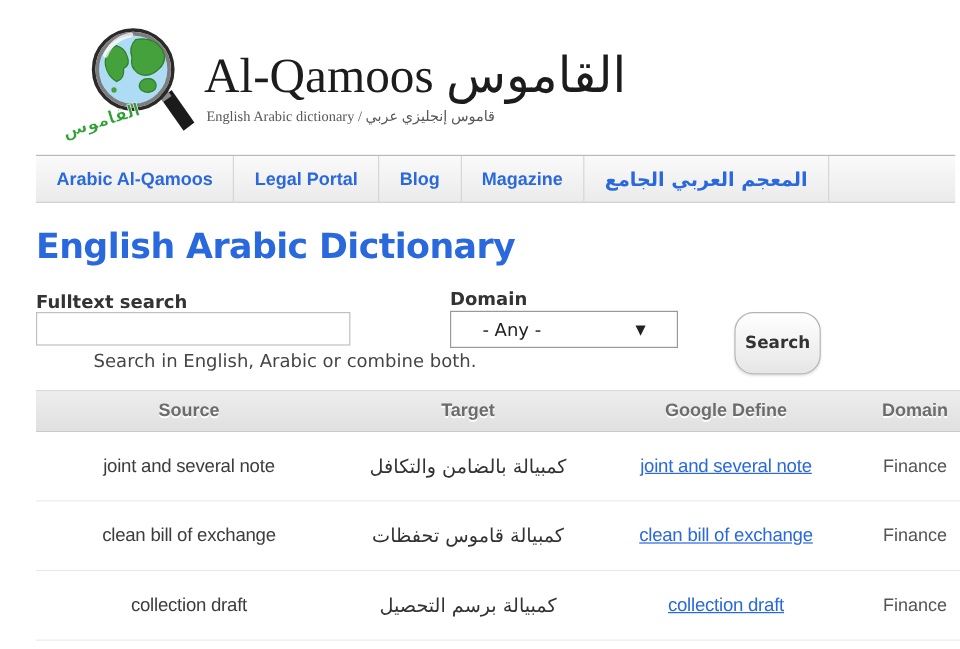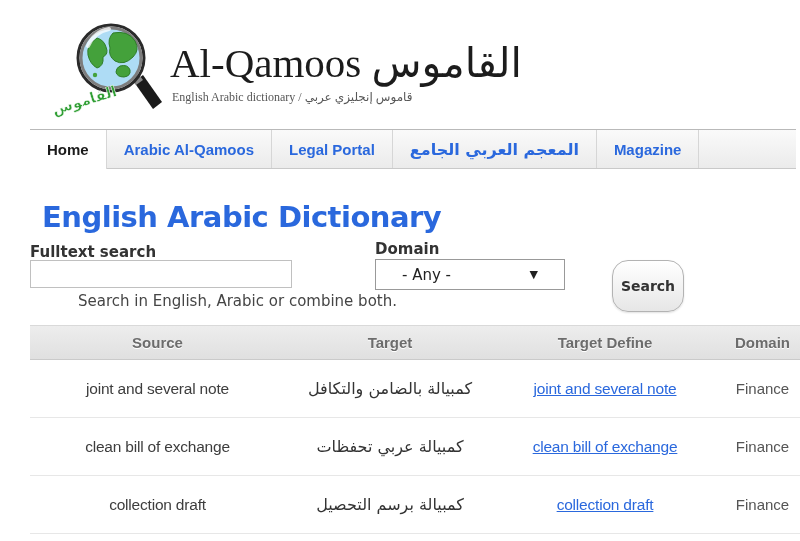--- a/index.html
+++ b/index.html
@@ -28,21 +28,21 @@
   }
   .nav-tab{
     display:flex;align-items:center;padding:0 17px;
     border-right:1px solid #d6d6d6;
     font-weight:bold;font-size:15px;color:#2a68dd;cursor:pointer;white-space:nowrap;
   }
   .nav-tab.arabic{font-family:"DejaVu Sans",sans-serif;font-size:16px;direction:rtl;}
   .nav-tab.active{background:#fff;color:#1b1b1b;height:39px;}
   
   .page-heading{
-    position:absolute;left:30px;top:188px;margin:12px;
+    position:absolute;left:30px;top:188px;margin:0;
     font-family:"DejaVu Sans",sans-serif;font-size:29px;font-weight:bold;
     color:#2a68dd;letter-spacing:-0.5px;white-space:nowrap;
   }
   
   .form-label{
     position:absolute;font-family:"DejaVu Sans",sans-serif;
     font-size:15px;font-weight:bold;color:#333;
   }
   .lbl-fulltext{left:30px;top:243px;}
   .lbl-domain{left:375px;top:240px;}
@@ -113,60 +113,60 @@
     <path d="M38 28 q6 -14 21 -17" fill="none" stroke="#ffffff" stroke-width="4" stroke-linecap="round" opacity="0.75"></path>
 
     <text x="2" y="92" transform="rotate(-17 20 88)" fill="#2f9e33" stroke="#ffffff" stroke-width="0.5" font-family="DejaVu Sans, sans-serif" font-size="15" font-weight="bold">القاموس</text>
   </svg>
 </div>
 
 <div class="brand-title">Al-Qamoos القاموس</div>
 <div class="brand-sub">English Arabic dictionary / قاموس إنجليزي عربي</div>
 
 <nav class="navbar" id="navbar">
-    <div class="nav-tab active">Home</div>
     <div class="nav-tab">Arabic Al-Qamoos</div>
     <div class="nav-tab">Legal Portal</div>
+    <div class="nav-tab">Blog</div>
+    <div class="nav-tab">Magazine</div>
     <div class="nav-tab arabic">المعجم العربي الجامع</div>
-    <div class="nav-tab">Magazine</div>
   </nav>
 
 <h1 class="page-heading">English Arabic Dictionary</h1>
 
 <label class="form-label lbl-fulltext">Fulltext search</label>
 <input class="search-input" type="text" value="" style="">
 
 <label class="form-label lbl-domain">Domain</label>
 <div class="domain-select">
   <span>- Any -</span>
   <span class="arrow">▼</span>
 </div>
 
 <button class="search-btn">Search</button>
 <div class="search-hint">Search in English, Arabic or combine both.</div>
 
 <div class="dict-table">
   <div class="t-head" id="thead">
       <div class="th col-source">Source</div>
       <div class="th col-target">Target</div>
-      <div class="th col-define">Target Define</div>
+      <div class="th col-define">Google Define</div>
       <div class="th col-domain">Domain</div>
     </div>
   <div id="tbody">
       <div class="t-row">
         <div class="td col-source cell-en">joint and several note</div>
         <div class="td col-target cell-ar">كمبيالة بالضامن والتكافل</div>
         <div class="td col-define ">
           <a class="define-link">joint and several note</a>
         </div>
         <div class="td col-domain cell-domain">Finance</div>
       </div>
       <div class="t-row">
         <div class="td col-source cell-en">clean bill of exchange</div>
-        <div class="td col-target cell-ar">كمبيالة عربي تحفظات</div>
+        <div class="td col-target cell-ar">كمبيالة قاموس تحفظات</div>
         <div class="td col-define ">
           <a class="define-link">clean bill of exchange</a>
         </div>
         <div class="td col-domain cell-domain">Finance</div>
       </div>
       <div class="t-row">
         <div class="td col-source cell-en">collection draft</div>
         <div class="td col-target cell-ar">كمبيالة برسم التحصيل</div>
         <div class="td col-define ">
           <a class="define-link">collection draft</a>

